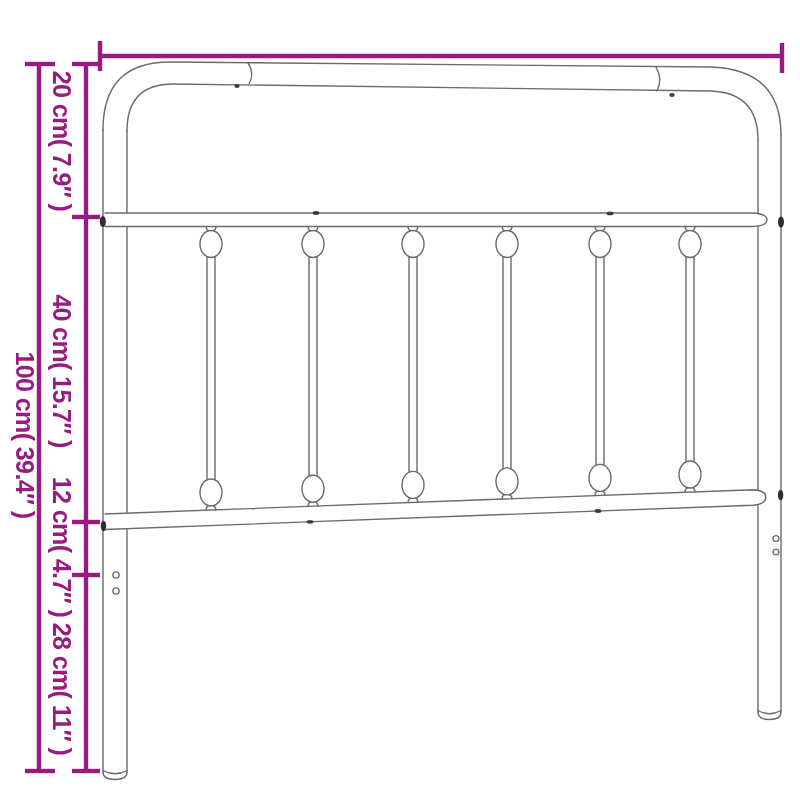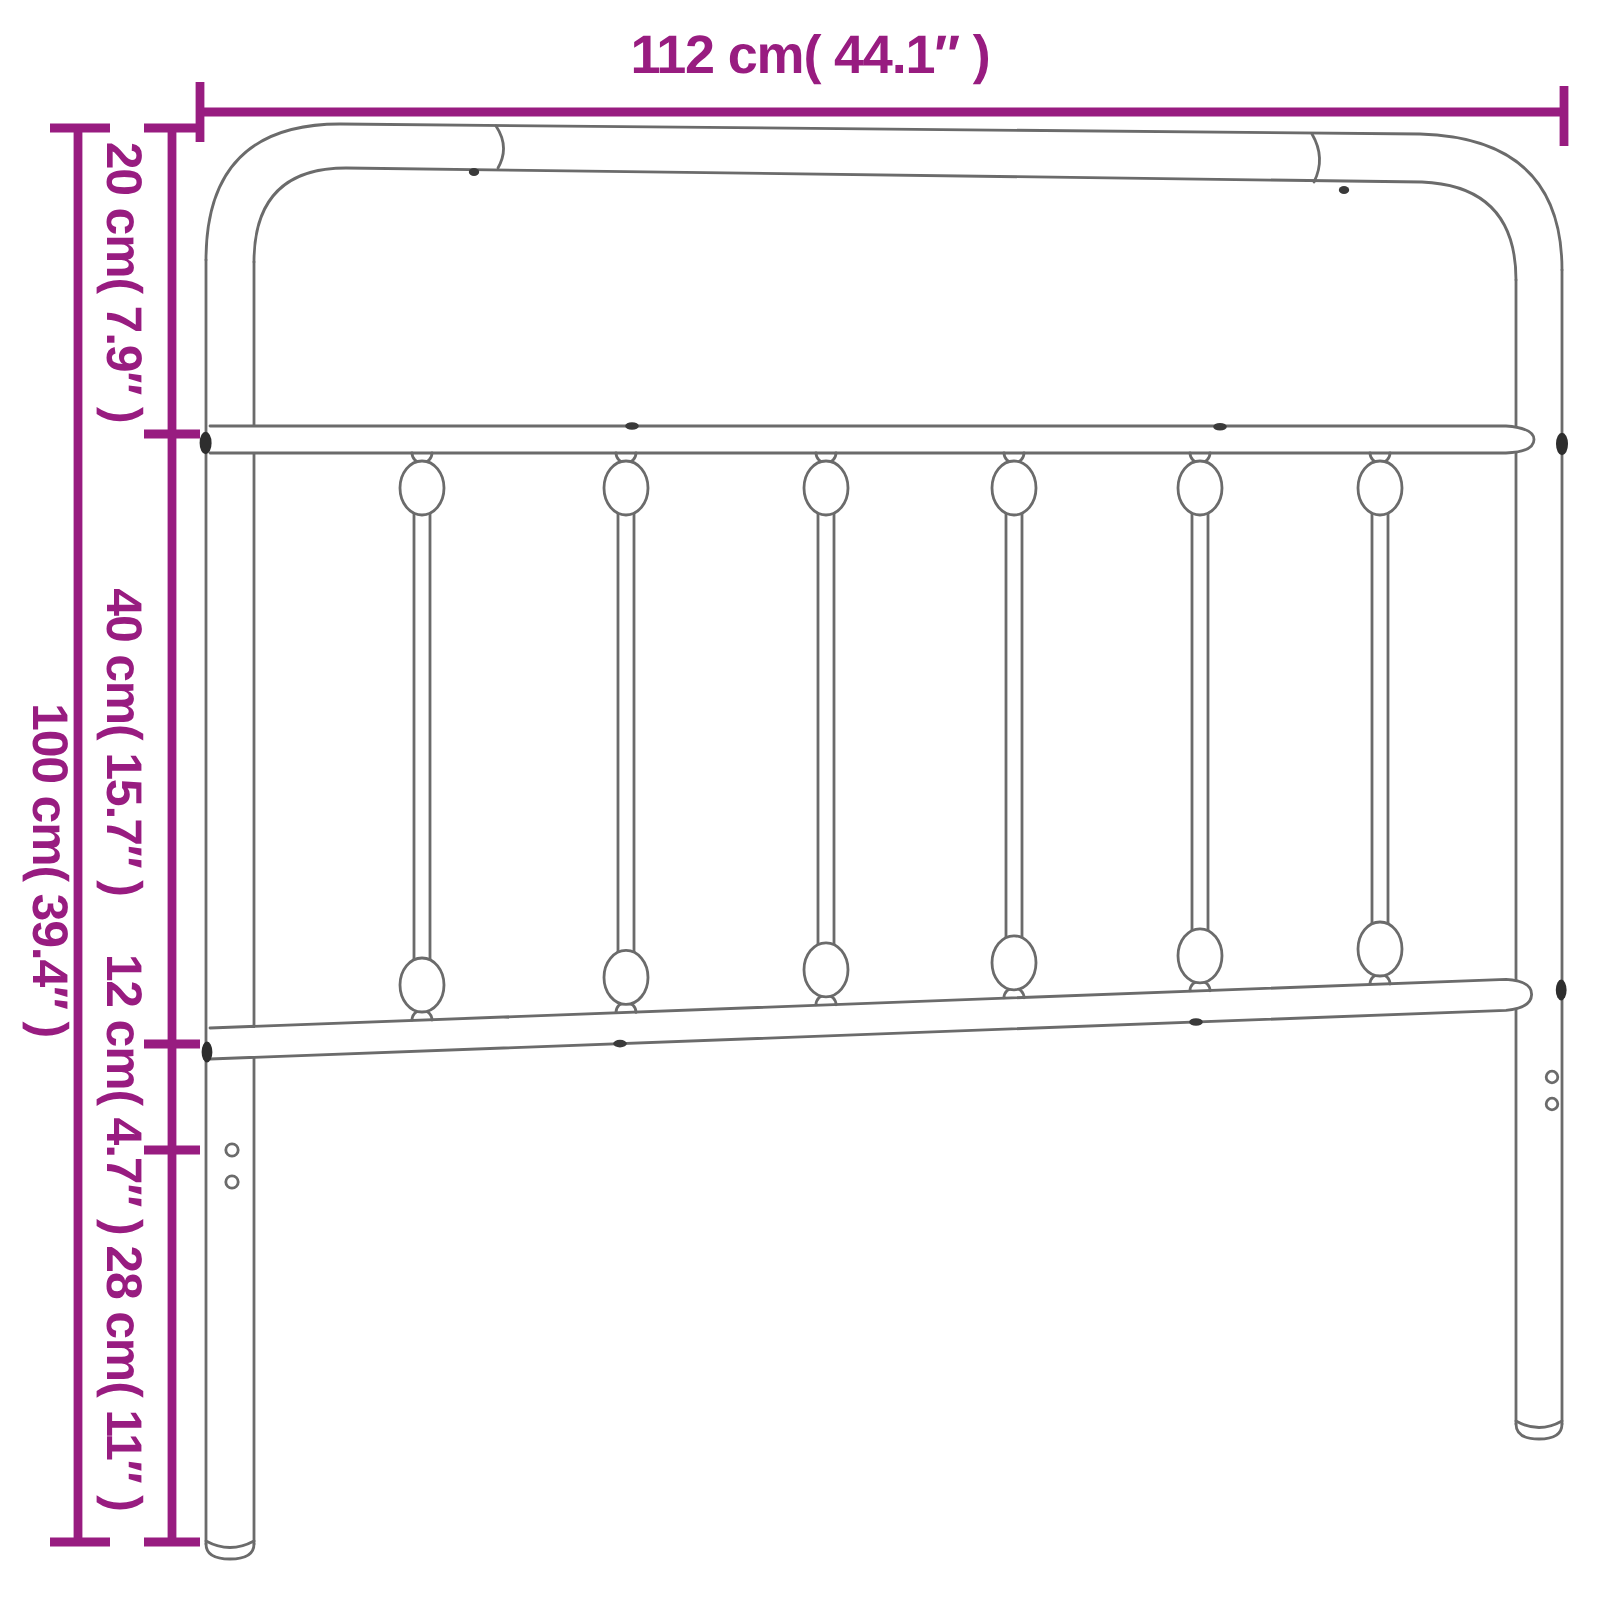--- a/index.html
+++ b/index.html
@@ -156,21 +156,20 @@
         <path d="M86,64 V771"></path>
         <path d="M72,64 H100"></path>
         <path d="M72,217 H100"></path>
         <path d="M72,522 H100"></path>
         <path d="M72,575 H100"></path>
         <path d="M72,771 H100"></path>
       </g>
     </g>
   </svg>
 
-  <div class="dim-label top" style="left:405px;top:28px;">112 cm( 44.1″ )</div>
 
   <div class="dim-label vertical" style="left:24px;top:435px;">100 cm( 39.4″ )</div>
 
   <div class="dim-label vertical" style="left:61px;top:141px;">20 cm( 7.9″ )</div>
 
   <div class="dim-label vertical" style="left:61px;top:371px;">40 cm( 15.7″ )</div>
 
   <div class="dim-label vertical" style="left:61px;top:547px;">12 cm( 4.7″ )</div>
 
   <div class="dim-label vertical" style="left:61px;top:689px;">28 cm( 11″ )</div>

